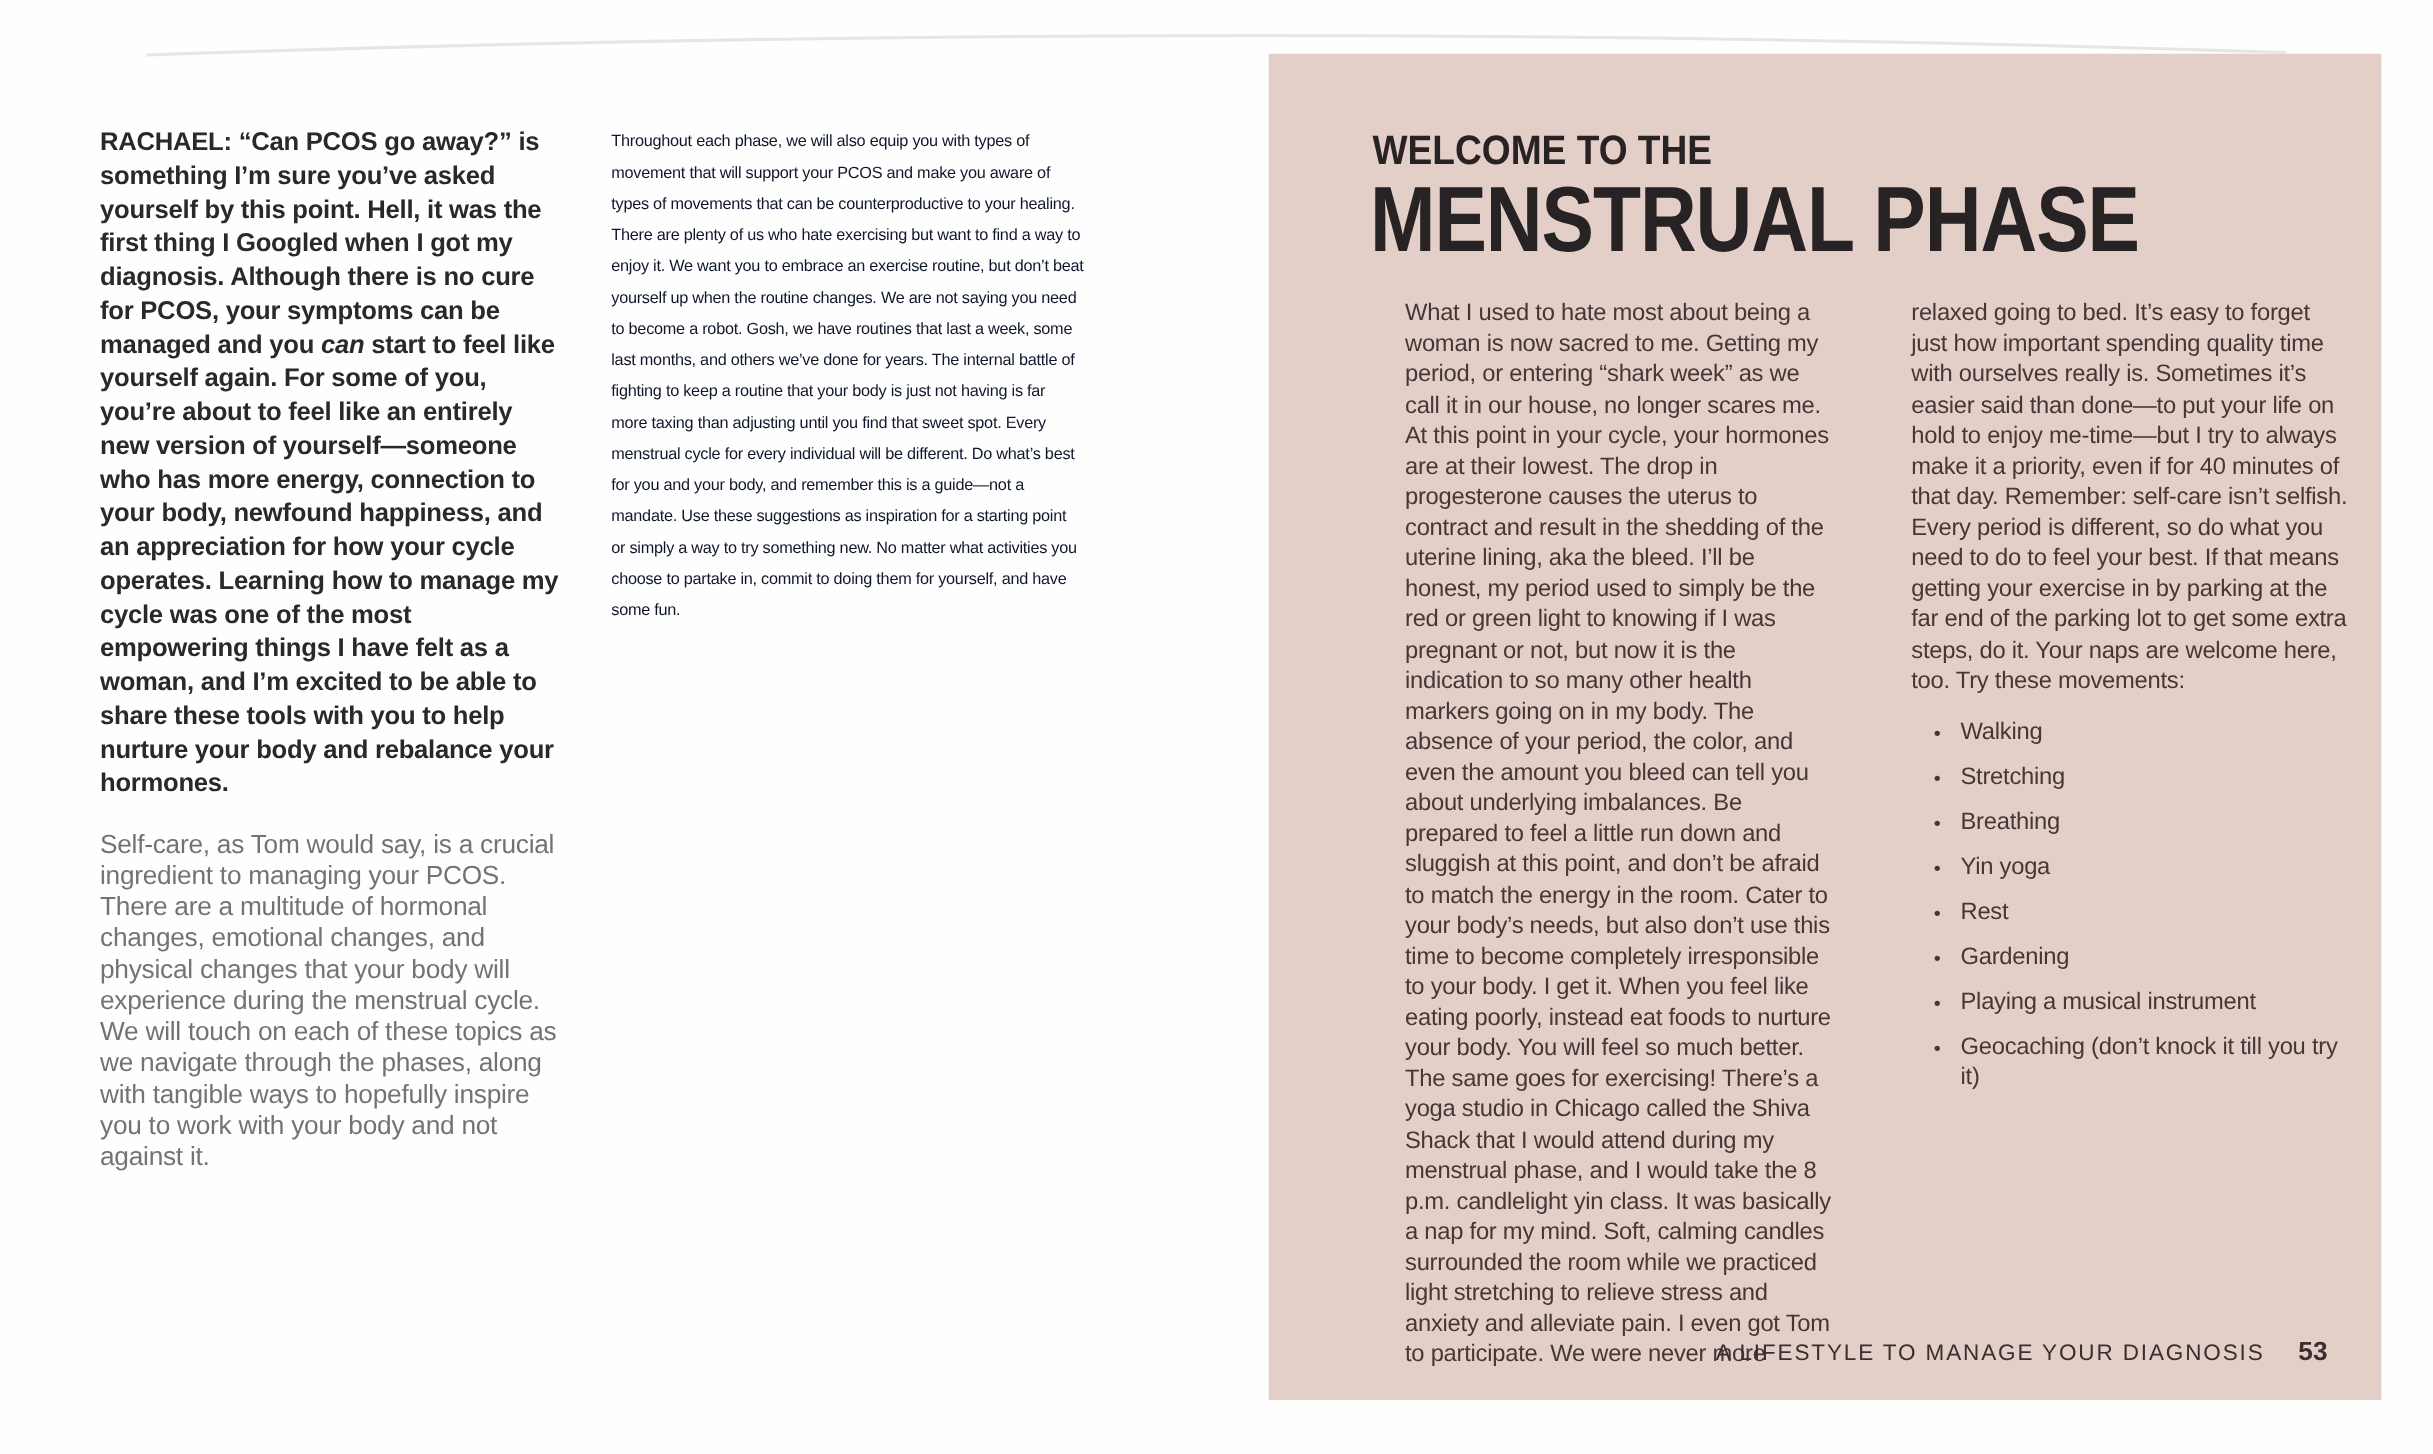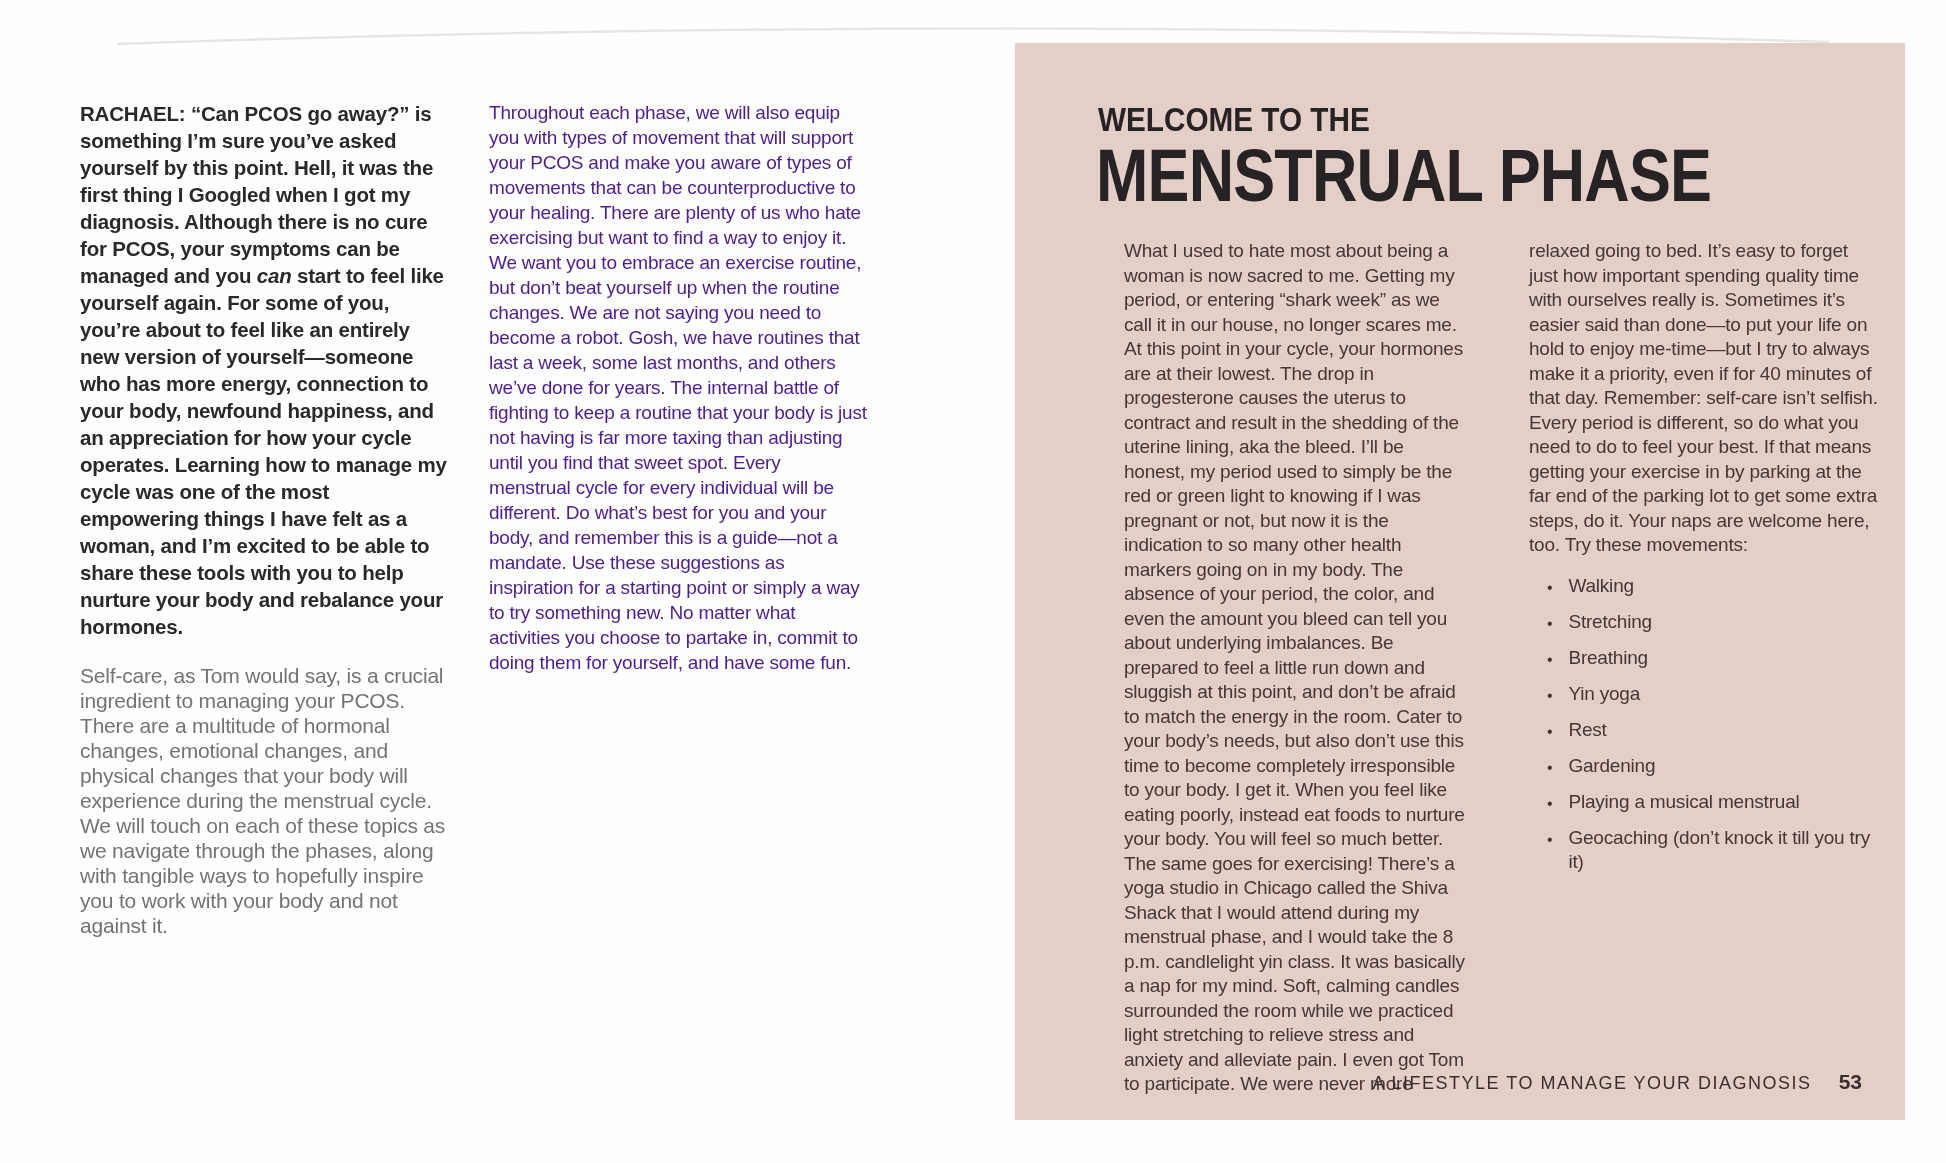--- a/index.html
+++ b/index.html
@@ -21,21 +21,21 @@
     font-weight:bold; font-size:20.5px; line-height:27px;
     color:#2b2829; letter-spacing:-0.2px;
   }
   .intro .ital { font-style:italic; }
   .lp-para2 {
     margin-top:23px; font-size:21px; line-height:25px;
     color:#737373; letter-spacing:-0.2px;
   }
   .lp-col2 {
     position:absolute; left:489px; top:100px; width:378px;
-    font-size:19px; line-height:25px; color:#4c1d95; letter-spacing:-0.2px;
+    font-size:13px; line-height:25px; color:#0f172a; letter-spacing:-0.2px;
   }
   .lp-footer {
     position:absolute; left:85px; top:1082px;
     display:flex; align-items:baseline; color:#262324;
   }
   .lp-num { font-weight:bold; font-size:21px; margin-right:48px; }
   .meals, .eats { font-size:20px; letter-spacing:2px; }
   .she {
     font-family:"DejaVu Serif", serif; font-style:italic;
     font-size:31px; margin:0 9px; position:relative; top:3px;
@@ -132,21 +132,21 @@
         <li>
             <span class="dot">•</span>
             <span>Rest</span>
           </li>
         <li>
             <span class="dot">•</span>
             <span>Gardening</span>
           </li>
         <li>
             <span class="dot">•</span>
-            <span>Playing a musical menstrual</span>
+            <span>Playing a musical instrument</span>
           </li>
         <li>
             <span class="dot">•</span>
             <span>Geocaching (don’t knock it till you try it)</span>
           </li>
       </ul>
     </div>
 
     <div class="rp-footer">
       <span class="rp-footer-title">A LIFESTYLE TO MANAGE YOUR DIAGNOSIS</span>

